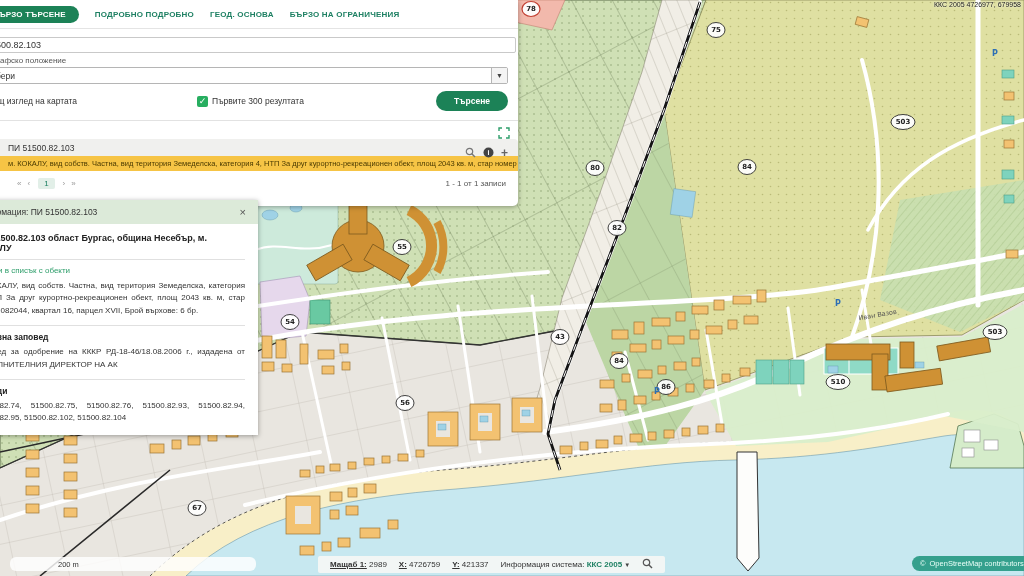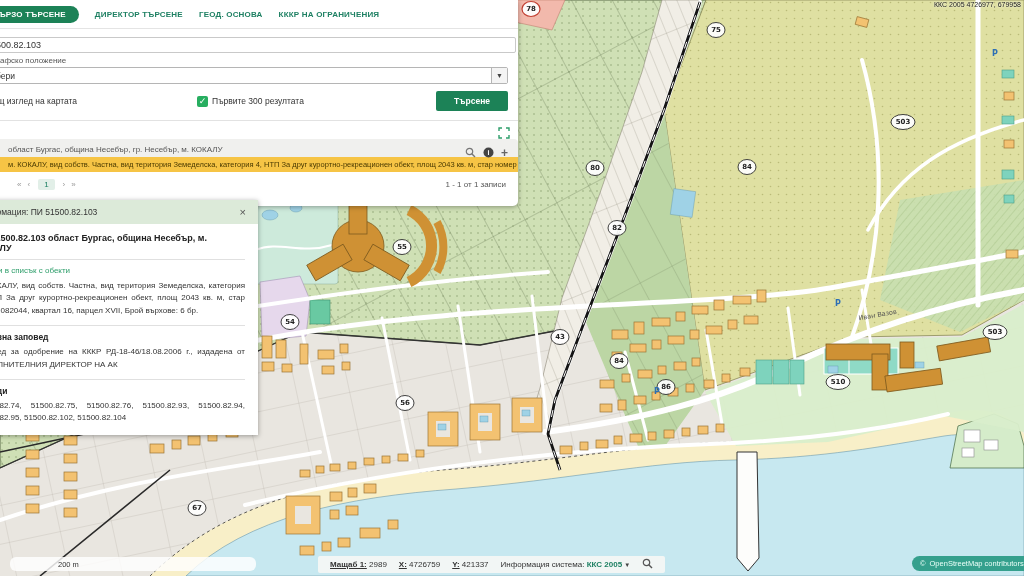--- a/index.html
+++ b/index.html
@@ -28,21 +28,21 @@
   .tab.active{background:var(--accent);color:#fff;padding:4px 13px;border-radius:12px;}
   #form{padding:5px 10px 0;}
   #num-input{display:block;width:524px;height:14px;font-size:9px;color:#333;border:1px solid #c9c9c9;border-radius:2px;padding:0 5px;margin:3px 0 3px;font-family:"Liberation Sans",sans-serif;}
   .fld-label{font-size:8px;color:#555;margin:3px 0 2px;}
   #geo-select{display:flex;align-items:center;border:1px solid #b5b5b5;border-radius:2px;height:15px;background:#fff;}
   #geo-select .val{flex:1;font-size:8.5px;color:#333;padding:0 5px;}
   #geo-select .arrow{width:15px;height:15px;border-left:1px solid #b5b5b5;display:flex;align-items:center;justify-content:center;font-size:7px;color:#444;background:#f4f4f4;}
   #opt-row{display:flex;align-items:center;margin-top:7px;}
   #opt-row .lbl{font-size:8.5px;color:#333;}
   #chk{width:11px;height:11px;background:#27ae60;border-radius:2px;color:#fff;font-size:9px;line-height:11px;text-align:center;margin:0 4px 0 120px;}
-  #search-btn{margin-left:auto;background:var(--accent);color:#fff;border:none;font-size:8.5px;font-weight:700;padding:5px 18px;border-radius:2px;cursor:pointer;font-family:"Liberation Sans",sans-serif;}
+  #search-btn{margin-left:auto;background:var(--accent);color:#fff;border:none;font-size:8.5px;font-weight:700;padding:5px 18px;border-radius:10px;cursor:pointer;font-family:"Liberation Sans",sans-serif;}
   #results{border-top:1px solid #e2e2e2;margin-top:9px;position:relative;}
   #expand{position:absolute;right:8px;top:4px;width:12px;height:12px;}
   #result-card{margin:18px 0 0;background:#f0f0ee;border-radius:4px 4px 0 0;padding:4px 10px 3px 38px;position:relative;}
   #result-id{font-size:8.5px;color:#333;}
   #result-loc{font-size:8px;color:#555;margin-top:2px;}
   #result-icons{position:absolute;right:10px;top:5px;display:flex;gap:7px;align-items:center;}
   #yellow-row{background:var(--highlight);padding:3px 6px 3px 38px;font-size:7.5px;color:#4a3a00;white-space:nowrap;overflow:hidden;}
   #pager{display:flex;align-items:center;padding:7px 12px 0 44px;font-size:8px;color:#777;}
   #pager .pg{background:#e2efe8;color:#1e8063;padding:1px 6px;border-radius:2px;margin:0 5px;}
   #pager .arr{margin:0 3px;color:#999;font-size:8px;}
@@ -371,23 +371,23 @@
           <text x="838" y="306" class="pk">P</text>
         </g>
     </svg>
   </div>
 
   <div id="coord-readout">ККС 2005 4726977, 679958</div>
 
   <div id="search-panel" class="panel">
     <div id="tabbar">
       <span class="tab active">БЪРЗО ТЪРСЕНЕ</span>
-      <span class="tab">ДИРЕКТОР ТЪРСЕНЕ</span>
+      <span class="tab">ПОДРОБНО ПОДРОБНО</span>
       <span class="tab">ГЕОД. ОСНОВА</span>
-      <span class="tab">КККР НА ОГРАНИЧЕНИЯ</span>
+      <span class="tab">БЪРЗО НА ОГРАНИЧЕНИЯ</span>
     </div>
     <div id="form">
       <input id="num-input" value="51500.82.103" style="">
       <div class="fld-label">Географско положение</div>
       <div id="geo-select">
         <span class="val">Избери</span>
         <span class="arrow">▼</span>
       </div>
       <div id="opt-row">
         <span class="lbl">Текущ изглед на картата</span>
@@ -396,21 +396,21 @@
         <button id="search-btn">Търсене</button>
       </div>
     </div>
     <div id="results">
       <span id="expand">
         <svg width="12" height="12" viewBox="0 0 12 12">
             <path d="M1 4V1h3M8 1h3v3M11 8v3H8M4 11H1V8" stroke="#2e9e6b" stroke-width="1.4" fill="none"></path>
           </svg>
       </span>
       <div id="result-card">
-        <div id="result-loc">област Бургас, община Несебър, гр. Несебър, м. КОКАЛУ</div>
+        <div id="result-id">ПИ 51500.82.103</div>
         <div id="result-icons">
           <span class="micon">
             <svg width="11" height="11" viewBox="0 0 11 11">
                 <circle cx="4.5" cy="4.5" r="3.2" stroke="#777" fill="none" stroke-width="1.2"></circle>
                 <path d="M7 7l3 3" stroke="#777" stroke-width="1.4"></path>
               </svg>
           </span>
           <span class="micon">
             <svg width="11" height="11" viewBox="0 0 11 11">
                 <circle cx="5.5" cy="5.5" r="5" fill="#444"></circle>

